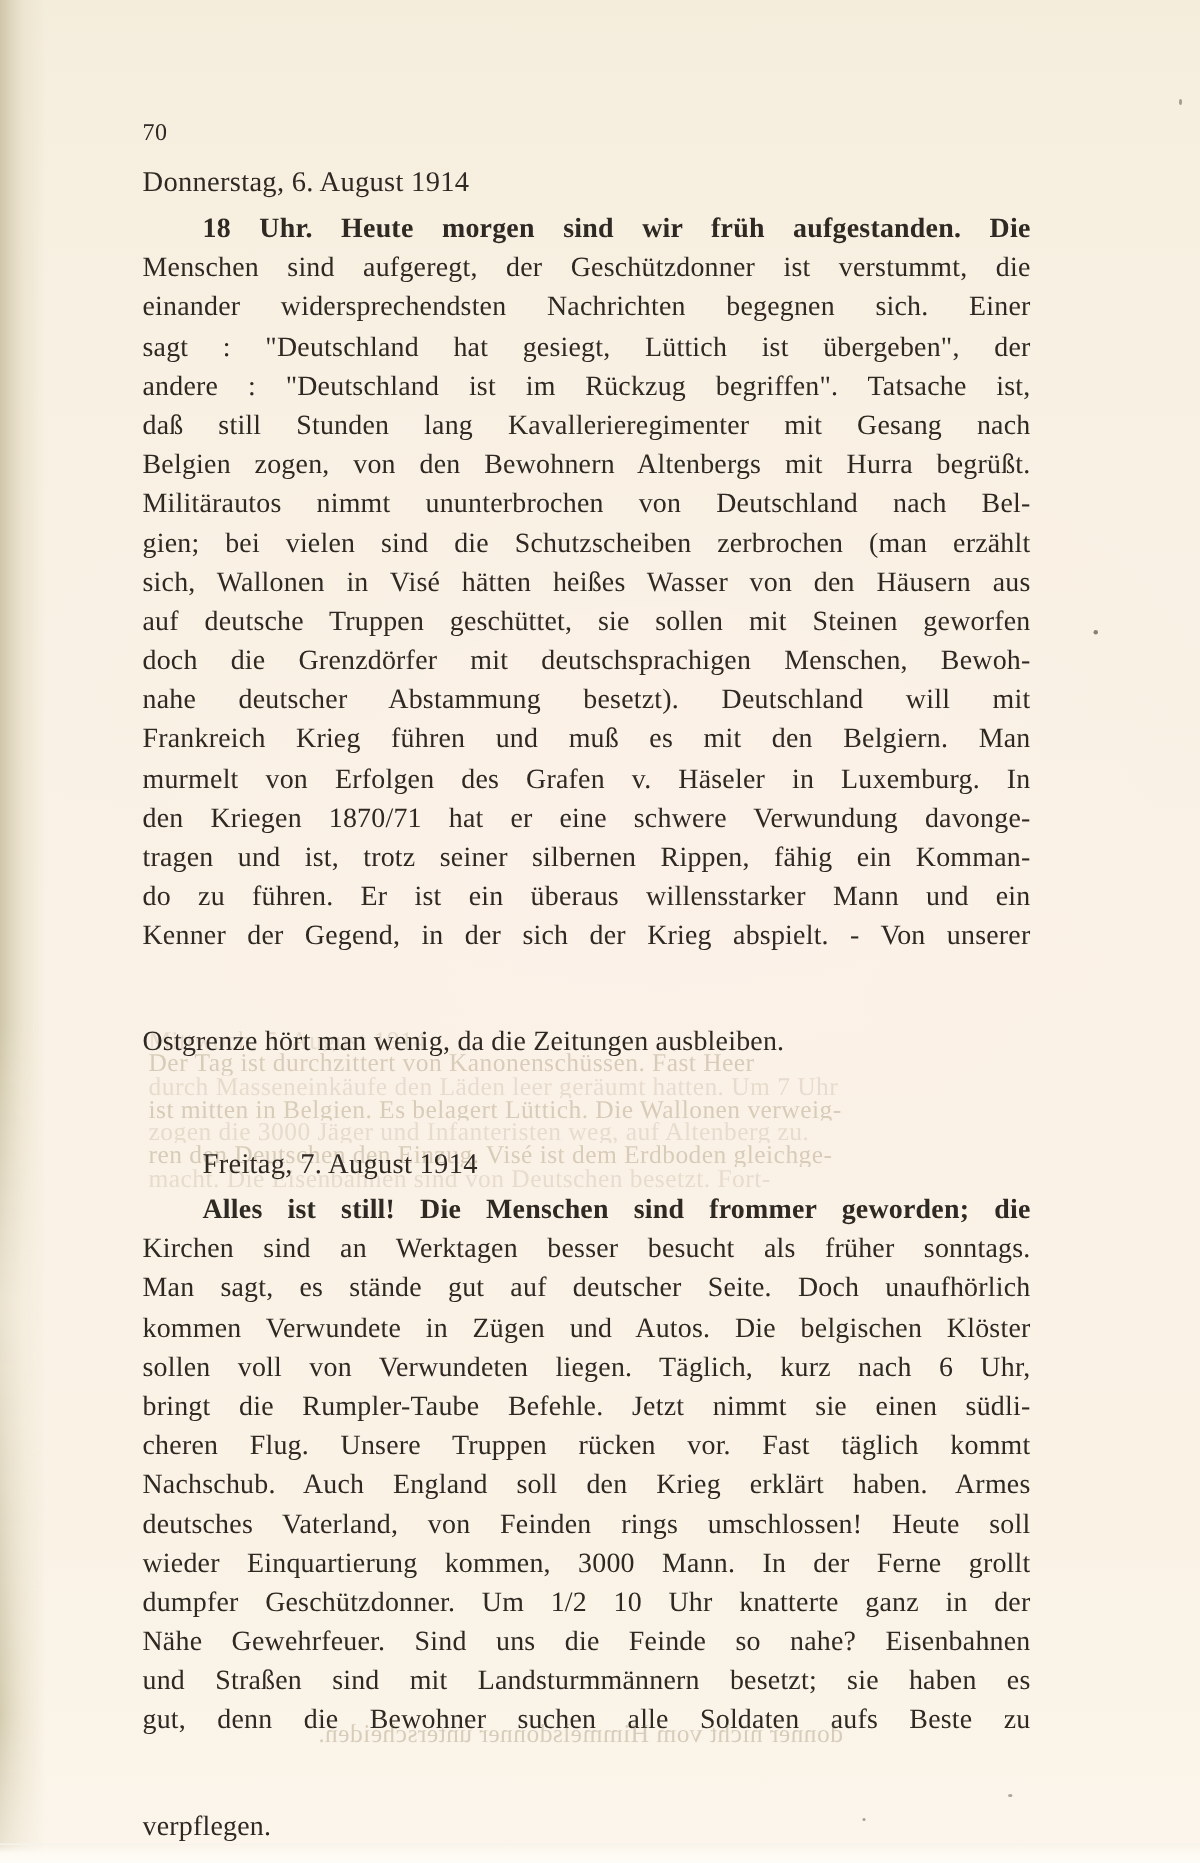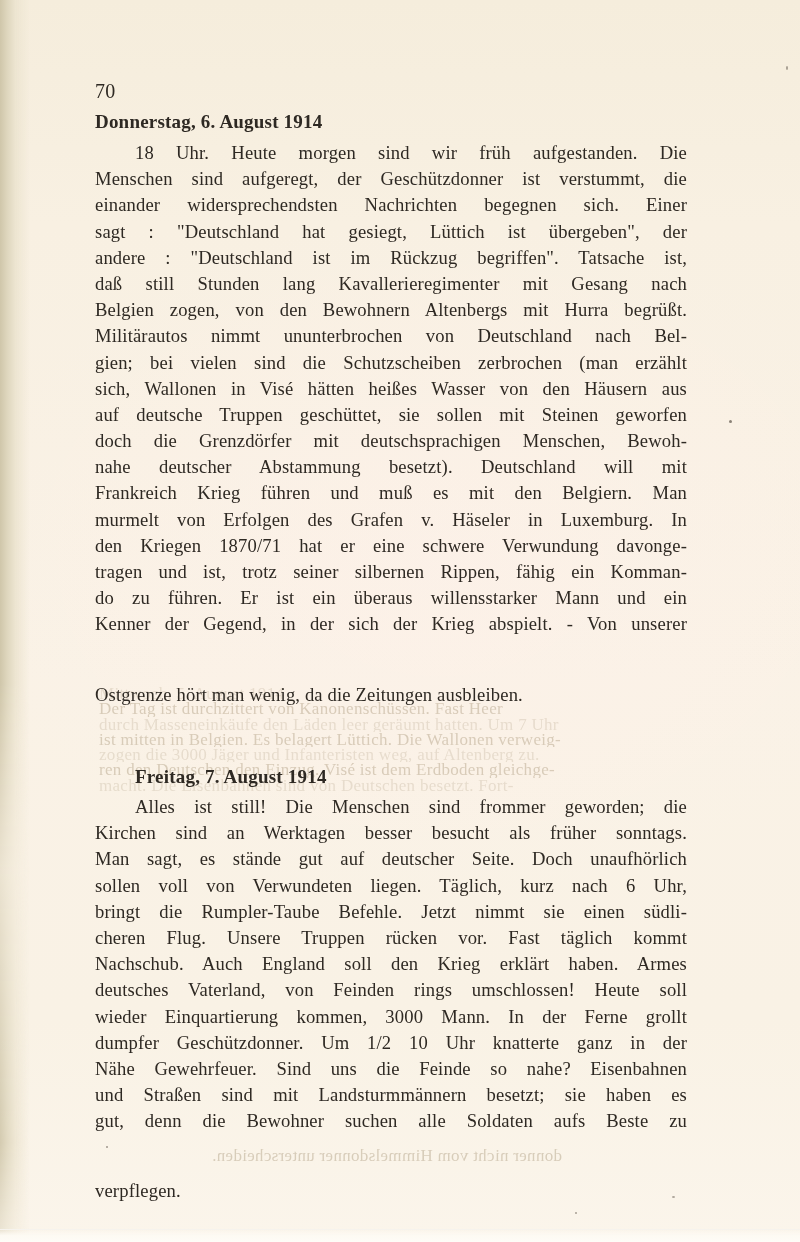--- a/index.html
+++ b/index.html
@@ -26,42 +26,42 @@
   }
   
   .edge-bottom {
     position: absolute; left: 0; bottom: 0; width: 800px; height: 12px;
     background: linear-gradient(180deg, rgba(255,253,248,0) 0%, #fdfaf3 45%, #fefcf7 100%);
     border-top: 1px solid rgba(120,110,90,0.06);
   }
 
   .pagenum {
     position: absolute; left: 95px; top: 80px;
-    font-size: 20px; letter-spacing: 0.3px;
+    font-size: 16px; letter-spacing: 0.3px;
   }
   .heading {
     position: absolute; left: 95px; margin: 0;
-    font-size: 19px; font-weight: bold; letter-spacing: 0.2px;
+    font-size: 19px; font-weight: normal; letter-spacing: 0.2px;
     white-space: nowrap;
   }
   .h1 { top: 111px; }
   .h2 { top: 766px; margin-left: 40px; }
 
   .para {
     position: absolute; left: 95px; width: 592px;
     font-size: 18.6px; line-height: 26.2px; letter-spacing: 0.15px;
     text-align: justify;
   }
   .p1 { top: 140px; }
   .p2 { top: 794px; }
   .para .line {
     height: 26.2px; overflow: hidden;
     text-align: justify; text-align-last: justify;
   }
-  .para .line:first-child { text-indent: 40px; }
+  .para .line:first-child { text-indent: 40px; font-weight: bold; }
   .para .line:last-child  { text-align-last: left; margin-top: 44px; }
 
   
   .ghost-gap {
     position: absolute; left: 99px; top: 686px; width: 586px;
     font-size: 17px; line-height: 15.3px; white-space: nowrap;
     color: #8a7450; filter: blur(0.5px); letter-spacing: 0.3px;
     pointer-events: none;
   }
   .ghost-gap .gline { height: 15.3px; overflow: hidden; opacity: 0.17; }
@@ -125,20 +125,21 @@
         <div class="line">Ostgrenze hört man wenig, da die Zeitungen ausbleiben.</div>
       </div>
   </section>
 
   <section>
     <h2 class="heading h2">Freitag, 7. August 1914</h2>
     <div class="para p2">
         <div class="line">Alles ist still! Die Menschen sind frommer geworden; die</div>
         <div class="line">Kirchen sind an Werktagen besser besucht als früher sonntags.</div>
         <div class="line">Man sagt, es stände gut auf deutscher Seite. Doch unaufhörlich</div>
+        <div class="line">kommen Verwundete in Zügen und Autos. Die belgischen Klöster</div>
         <div class="line">sollen voll von Verwundeten liegen. Täglich, kurz nach 6 Uhr,</div>
         <div class="line">bringt die Rumpler-Taube Befehle. Jetzt nimmt sie einen südli-</div>
         <div class="line">cheren Flug. Unsere Truppen rücken vor. Fast täglich kommt</div>
         <div class="line">Nachschub. Auch England soll den Krieg erklärt haben. Armes</div>
         <div class="line">deutsches Vaterland, von Feinden rings umschlossen! Heute soll</div>
         <div class="line">wieder Einquartierung kommen, 3000 Mann. In der Ferne grollt</div>
         <div class="line">dumpfer Geschützdonner. Um 1/2 10 Uhr knatterte ganz in der</div>
         <div class="line">Nähe Gewehrfeuer. Sind uns die Feinde so nahe? Eisenbahnen</div>
         <div class="line">und Straßen sind mit Landsturmmännern besetzt; sie haben es</div>
         <div class="line">gut, denn die Bewohner suchen alle Soldaten aufs Beste zu</div>

